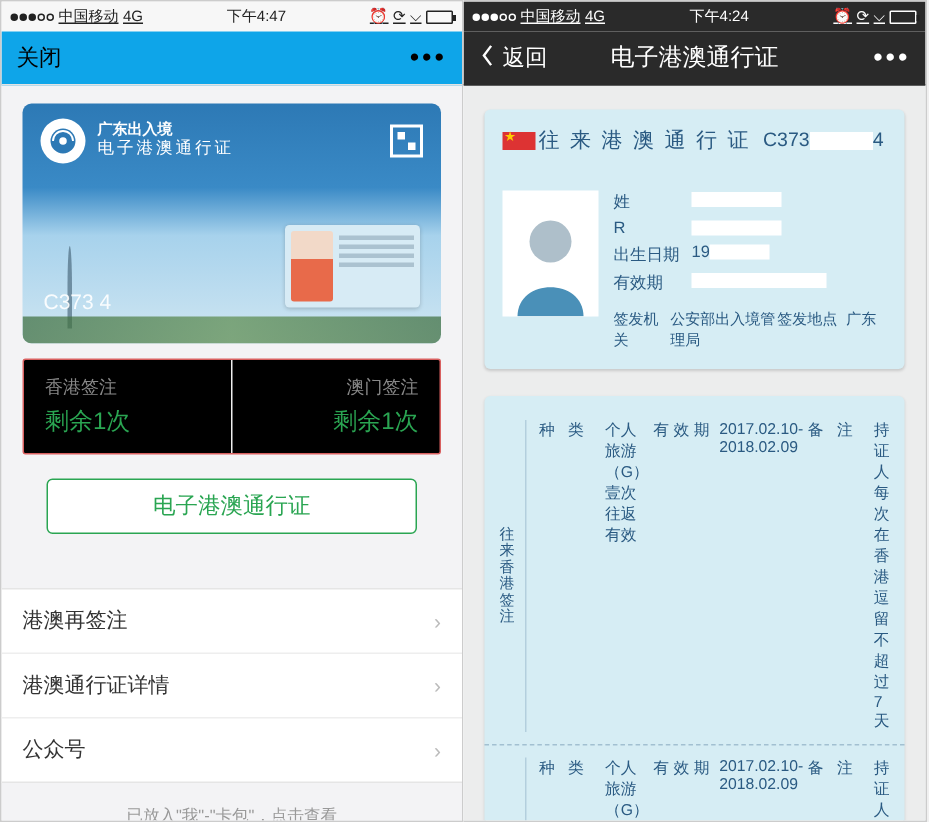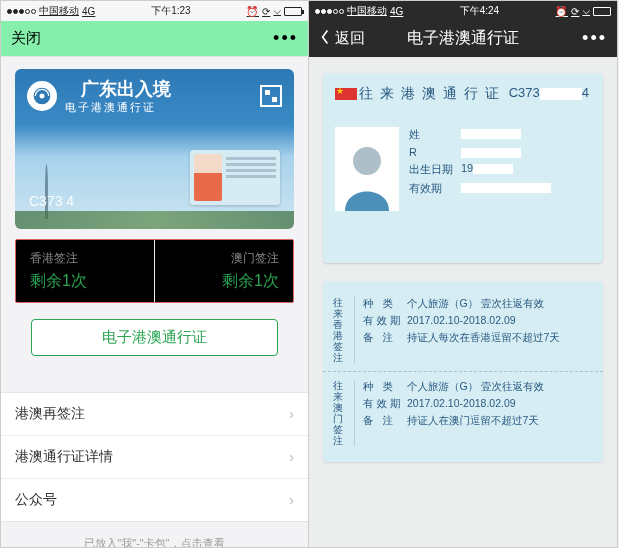--- a/index.html
+++ b/index.html
@@ -12,41 +12,41 @@
   .status-left, .status-right { display: flex; align-items: center; gap: 3px; text-decoration: underline; }
   .dots { display: flex; gap: 1px; }
   .dot { width: 5px; height: 5px; border-radius: 50%; border: 1px solid #222; }
   .dot.f { background: #222; }
   .sigicon { font-size: 10px; }
   .battery { width: 18px; height: 9px; border: 1px solid #222; border-radius: 1px; position: relative; }
   .battery::after { content: ""; position: absolute; right: -3px; top: 2px; width: 2px; height: 4px; background: #222; }
   .battery .fill { background: #222; height: 100%; width: 70%; }
 
   
-  .nav-bar { height: 36px; background: #86efac; border-bottom: 1px solid #e3e3e3; display: flex; align-items: center; padding: 0 10px; position: relative; }
+  .nav-bar { height: 36px; background: #0ea5e9; border-bottom: 1px solid #e3e3e3; display: flex; align-items: center; padding: 0 10px; position: relative; }
   .nav-bar.dark { background: #2a2a2a; color: #fff; border-bottom: 1px solid #2a2a2a; }
   .nav-title { position: absolute; left: 0; right: 0; text-align: center; font-size: 16px; font-weight: 500; }
   .nav-left { z-index: 1; display: flex; align-items: center; gap: 4px; font-size: 15px; cursor: pointer; }
   .nav-right { margin-left: auto; z-index: 1; font-size: 18px; letter-spacing: 2px; cursor: pointer; }
   .chev-left { display: inline-block; }
   .chev-left svg { width: 12px; height: 16px; }
 
   
   .left-body { flex: 1; background: #f3f3f5; display: flex; flex-direction: column; overflow: hidden; }
   .card-wrap { padding: 12px 14px 0; }
   .card {
     border-radius: 6px; overflow: hidden; height: 160px;
     background: linear-gradient(#2d79b5 0%, #3a8ac6 35%, #a7d2ec 55%, #cfe6f2 100%);
     position: relative; color: #fff;
   }
   .card-top { display: flex; align-items: center; padding: 10px 12px; gap: 8px; }
   .logo { width: 30px; height: 30px; border-radius: 50%; background: #fff; display: flex; align-items: center; justify-content: center; color: #2d79b5; }
   .logo svg { width: 20px; height: 20px; }
   .card-titles { line-height: 1.2; }
-  .card-titles .l1 { font-size: 18px; font-weight: 600; margin-left: 16px; }
+  .card-titles .l1 { font-size: 10px; font-weight: 600; }
   .card-titles .l2 { font-size: 11px; letter-spacing: 2px; }
   .qr { margin-left: auto; width: 22px; height: 22px; border: 2px solid #fff; position: relative; }
   .qr::before, .qr::after { content: ""; position: absolute; background: #fff; }
   .qr::before { left: 3px; top: 3px; width: 5px; height: 5px; }
   .qr::after { right: 3px; bottom: 3px; width: 5px; height: 5px; }
   .tower { position: absolute; left: 30px; bottom: 10px; width: 3px; height: 55px; background: rgba(60,90,110,.6); border-radius: 50% 50% 0 0; }
   .idmini { position: absolute; right: 14px; bottom: 24px; width: 90px; height: 55px; background: #d7ebf5; border-radius: 3px; box-shadow: 0 1px 3px rgba(0,0,0,.2); display: flex; padding: 4px; gap: 4px; }
   .idmini .photo { width: 28px; background: linear-gradient(#f2d9c8 40%, #e86a4a 40%); border-radius: 2px; }
   .idmini .lines { flex: 1; display: flex; flex-direction: column; gap: 3px; padding-top: 3px; }
   .idmini .ln { height: 3px; background: rgba(40,70,100,.25); }
@@ -92,42 +92,42 @@
   .idrow .k { width: 52px; color: #2a5a82; }
   .idrow .v .redact { background: #fff; display: inline-block; width: 60px; height: 10px; vertical-align: middle; }
   .idbottom { margin-top: 6px; display: grid; grid-template-columns: 60% 40%; font-size: 10px; color: #2a5a82; }
   .idbottom .cell { display: flex; gap: 6px; }
 
   
   .slips { background: #d6edf4; border-radius: 4px; padding: 8px 0; box-shadow: 0 1px 2px rgba(0,0,0,.1); display: flex; flex-direction: column; }
   .slip { display: flex; padding: 8px 10px; font-size: 10.5px; color: #2a5a82; }
   .slip + .slip { border-top: 1px dashed rgba(42,90,130,.3); }
   .slip-label { width: 22px; display: flex; flex-direction: column; align-items: center; justify-content: center; font-size: 10px; line-height: 1.1; border-right: 1px solid rgba(42,90,130,.2); margin-right: 8px; padding-right: 4px; }
-  .slip-body { flex: 1; display: flex; flex-direction: column; gap: 3px; }
+  .slip-body { flex: 1; display: flex; flex-direction: row; gap: 3px; }
   .slip-row { display: flex; }
   .slip-row .k { width: 44px; letter-spacing: 3px; }
   .slip-row .v { flex: 1; color: #2a5a82; }
 </style>
 </head>
 <body>
 
 <div class="phone">
   <div class="status-bar">
     <div class="status-left">
       <span class="dots">
         <span class="dot f"></span>
           <span class="dot f"></span>
           <span class="dot f"></span>
           <span class="dot"></span>
           <span class="dot"></span>
       </span>
       <span>中国移动</span>
       <span>4G</span>
     </div>
-    <div>下午1:23</div>
+    <div>下午4:47</div>
     <div class="status-right">
       <span class="sigicon">⏰</span>
       <span class="sigicon">⟳</span>
       <span class="sigicon">⌵</span>
       <span class="battery"><span class="fill"></span></span>
     </div>
   </div>
 
   <div class="nav-bar">
     <div class="nav-left">
@@ -270,20 +270,30 @@
               <span class="v"><span class="redact"></span></span>
             </div>
           <div class="idrow">
               <span class="k">出生日期</span>
               <span class="v"><span>19</span><span class="redact" style="width:40px"></span></span>
             </div>
           <div class="idrow">
               <span class="k">有效期</span>
               <span class="v"><span class="redact" style="width:90px"></span></span>
             </div>
+          <div class="idbottom">
+            <div class="cell">
+                <span>签发机关</span>
+                <span>公安部出入境管理局</span>
+              </div>
+            <div class="cell">
+                <span>签发地点</span>
+                <span>广东</span>
+              </div>
+          </div>
         </div>
       </div>
     </div>
 
     <div class="slips">
       <div class="slip">
         <div class="slip-label">往来香港签注</div>
         <div class="slip-body">
           <div class="slip-row">
               <span class="k">种 类</span>

